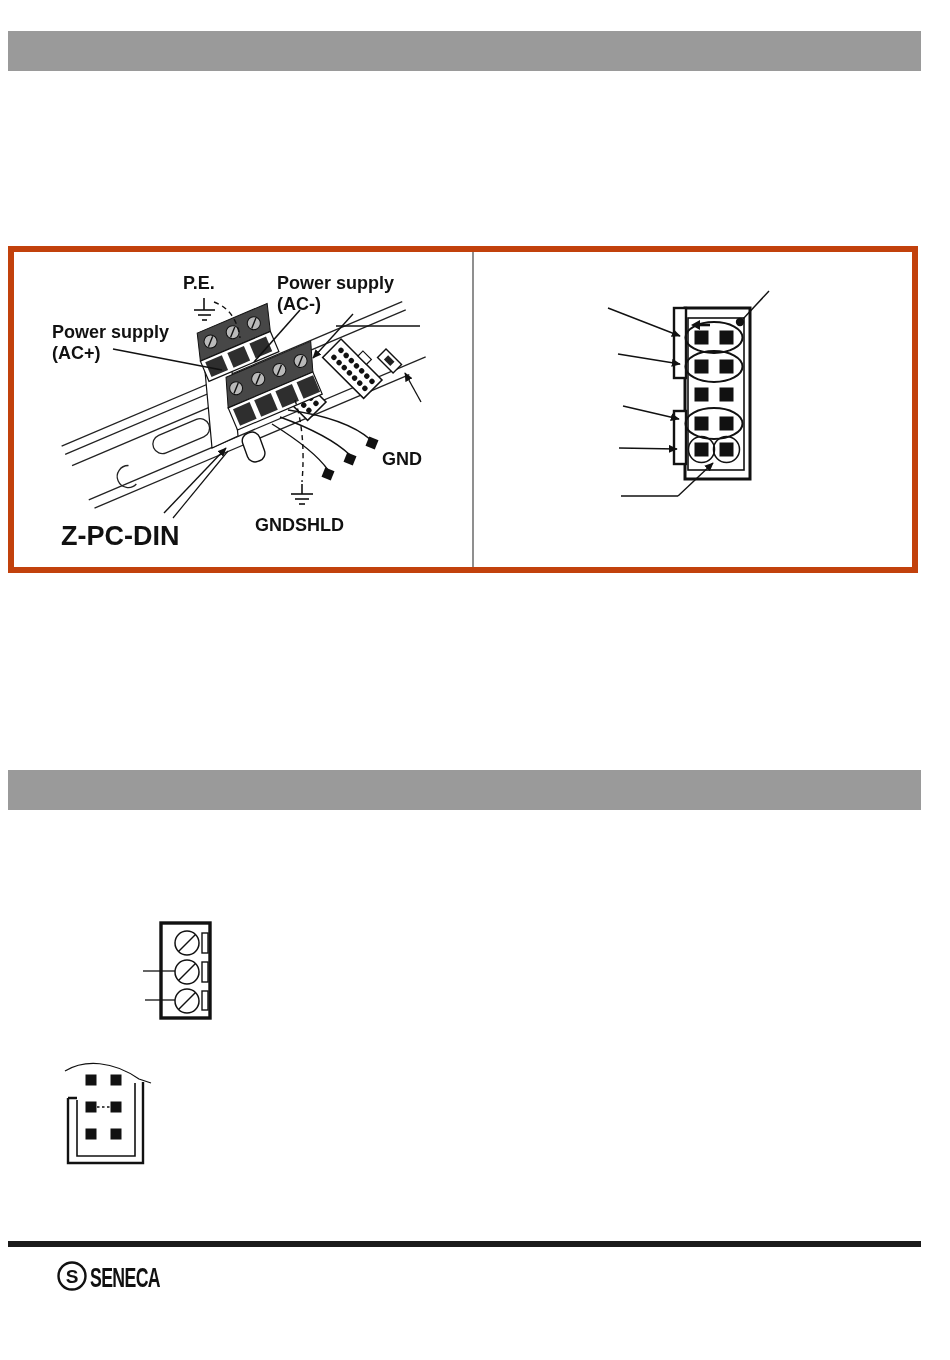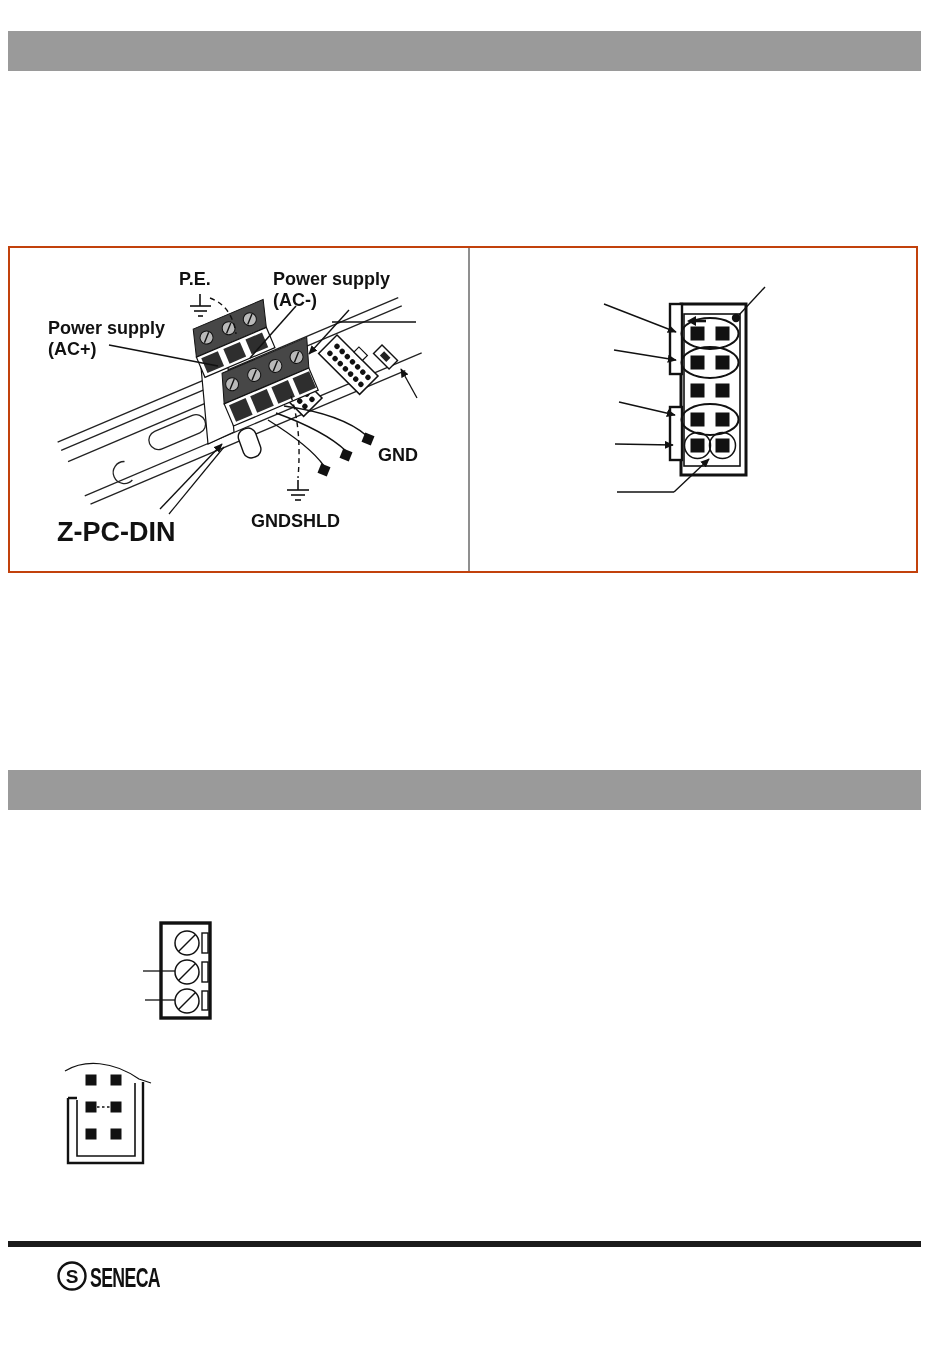--- a/index.html
+++ b/index.html
@@ -2,21 +2,21 @@
 <html><head>
 <meta charset="utf-8">
 <style>
   html,body{margin:0;padding:0;background:#fff;}
   .page{position:relative;width:950px;height:1360px;background:#fff;overflow:hidden;
         font-family:"Liberation Sans", sans-serif;}
   .bar{position:absolute;left:8px;width:913px;height:40px;}
   .bar.top{top:31px;}
   .bar.mid{top:770px;}
   .panel{position:absolute;left:8px;top:246px;width:910px;height:327px;
-         border:2px solid #c2410c;box-sizing:border-box;display:flex;}
+         border:6px solid #c2410c;box-sizing:border-box;display:flex;}
   .panel-left{width:460px;height:100%;border-right:2px solid #8f8f8f;box-sizing:border-box;}
   .panel-right{flex:1;height:100%;}
   .abs{position:absolute;}
   .blackrule{position:absolute;left:8px;top:1241px;width:913px;height:6px;background:#1b1b1b;}
   svg text{font-family:"Liberation Sans", sans-serif;}
 </style>
 </head>
 <body>
 
 <div class="page">

